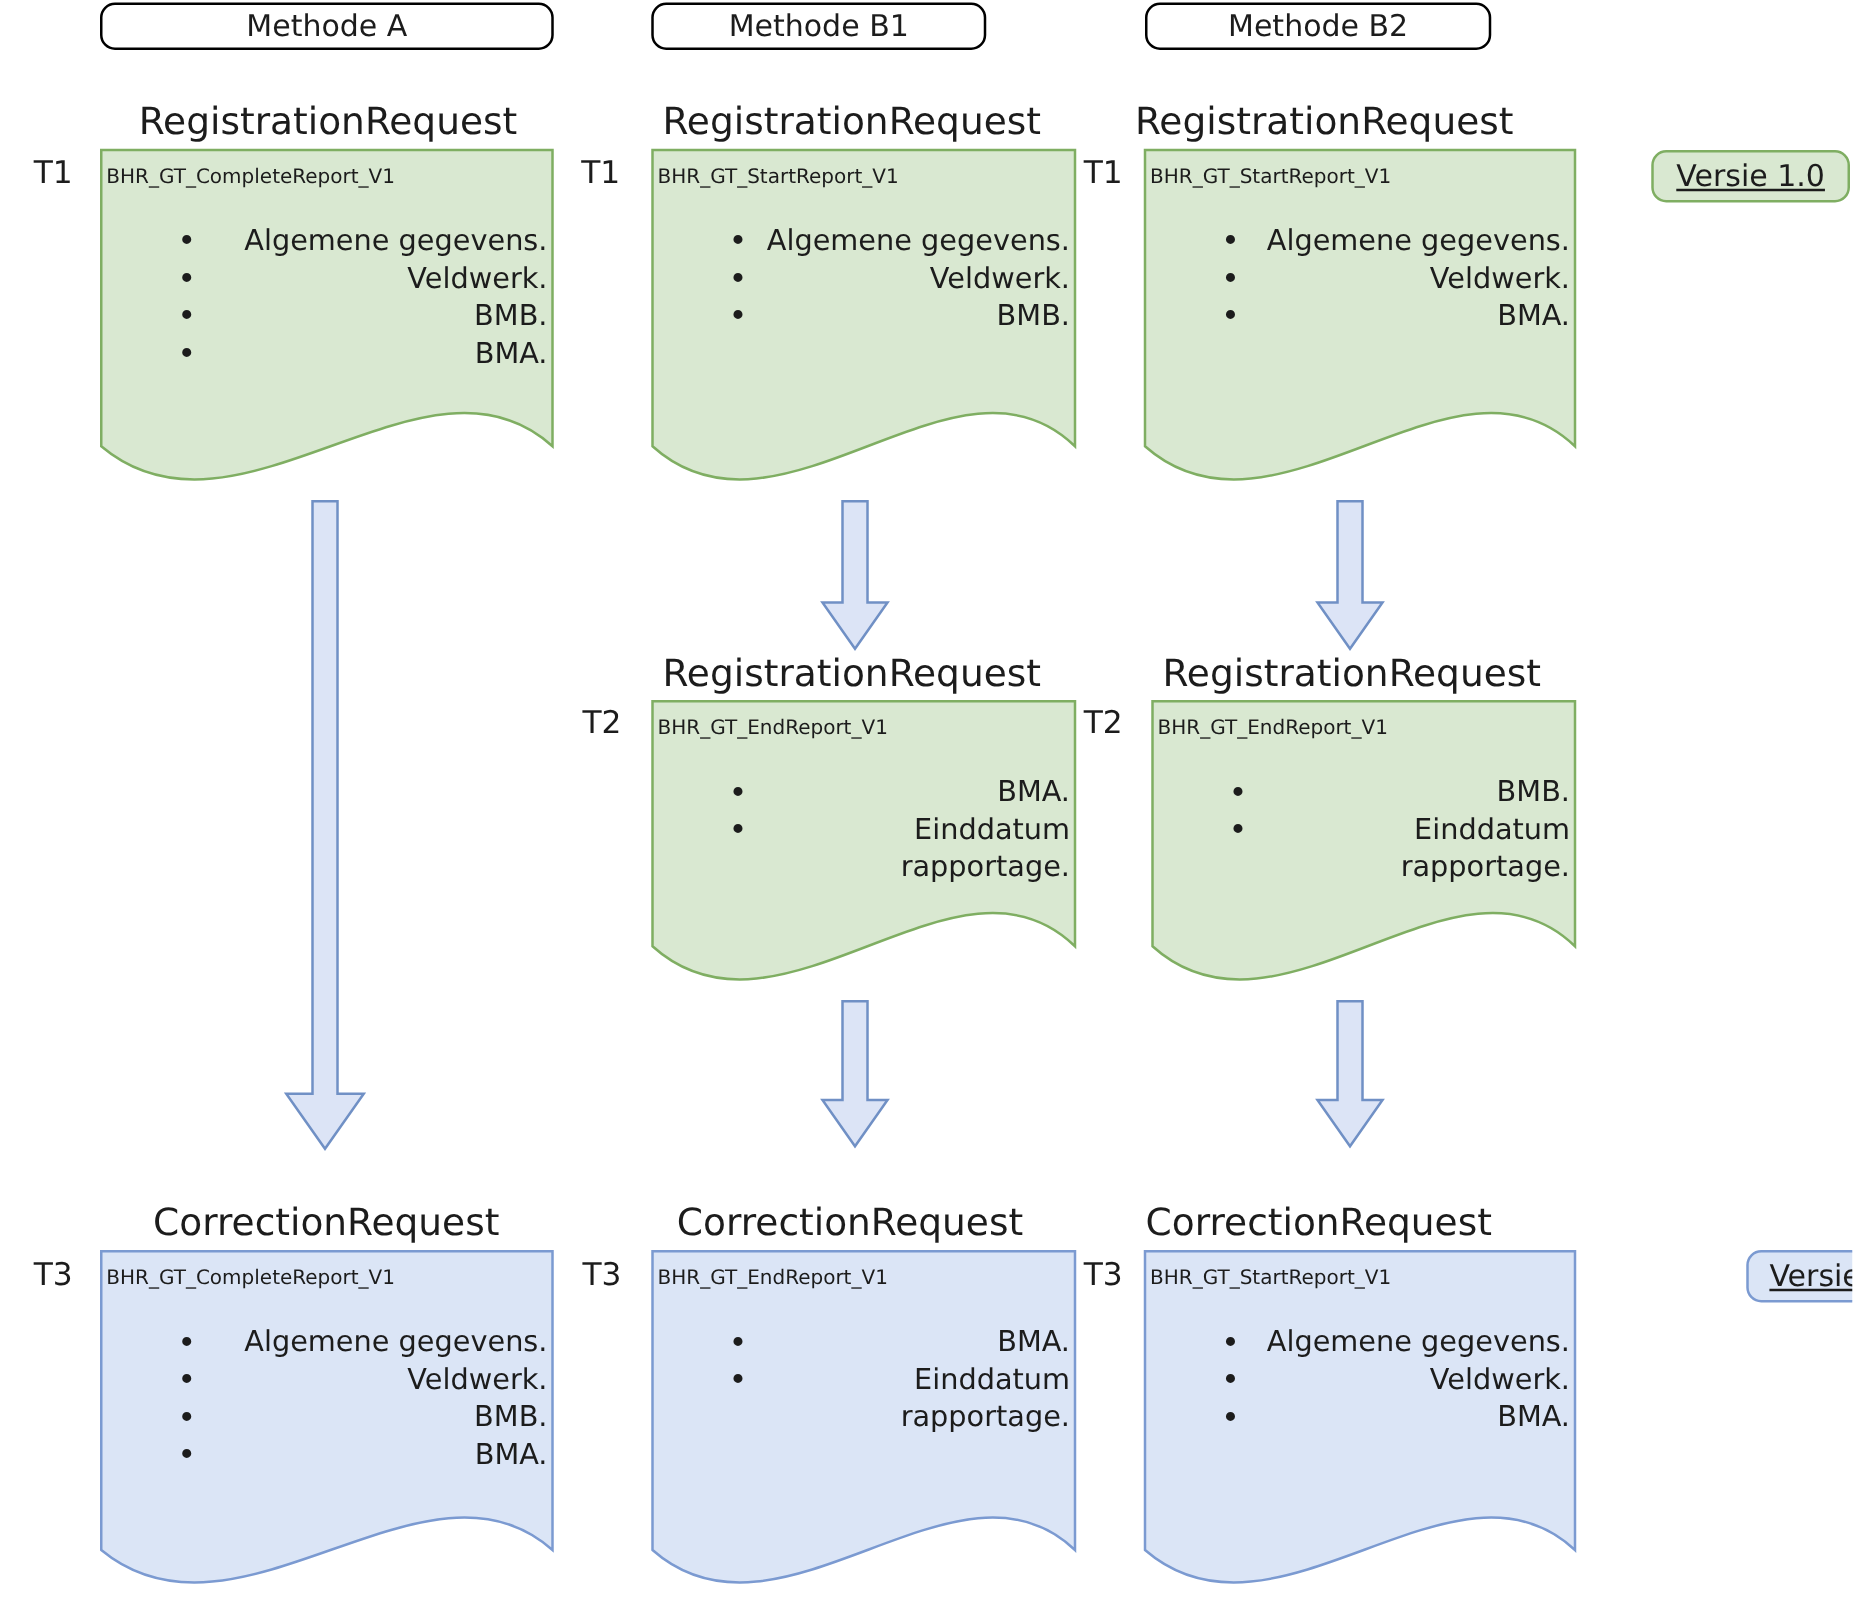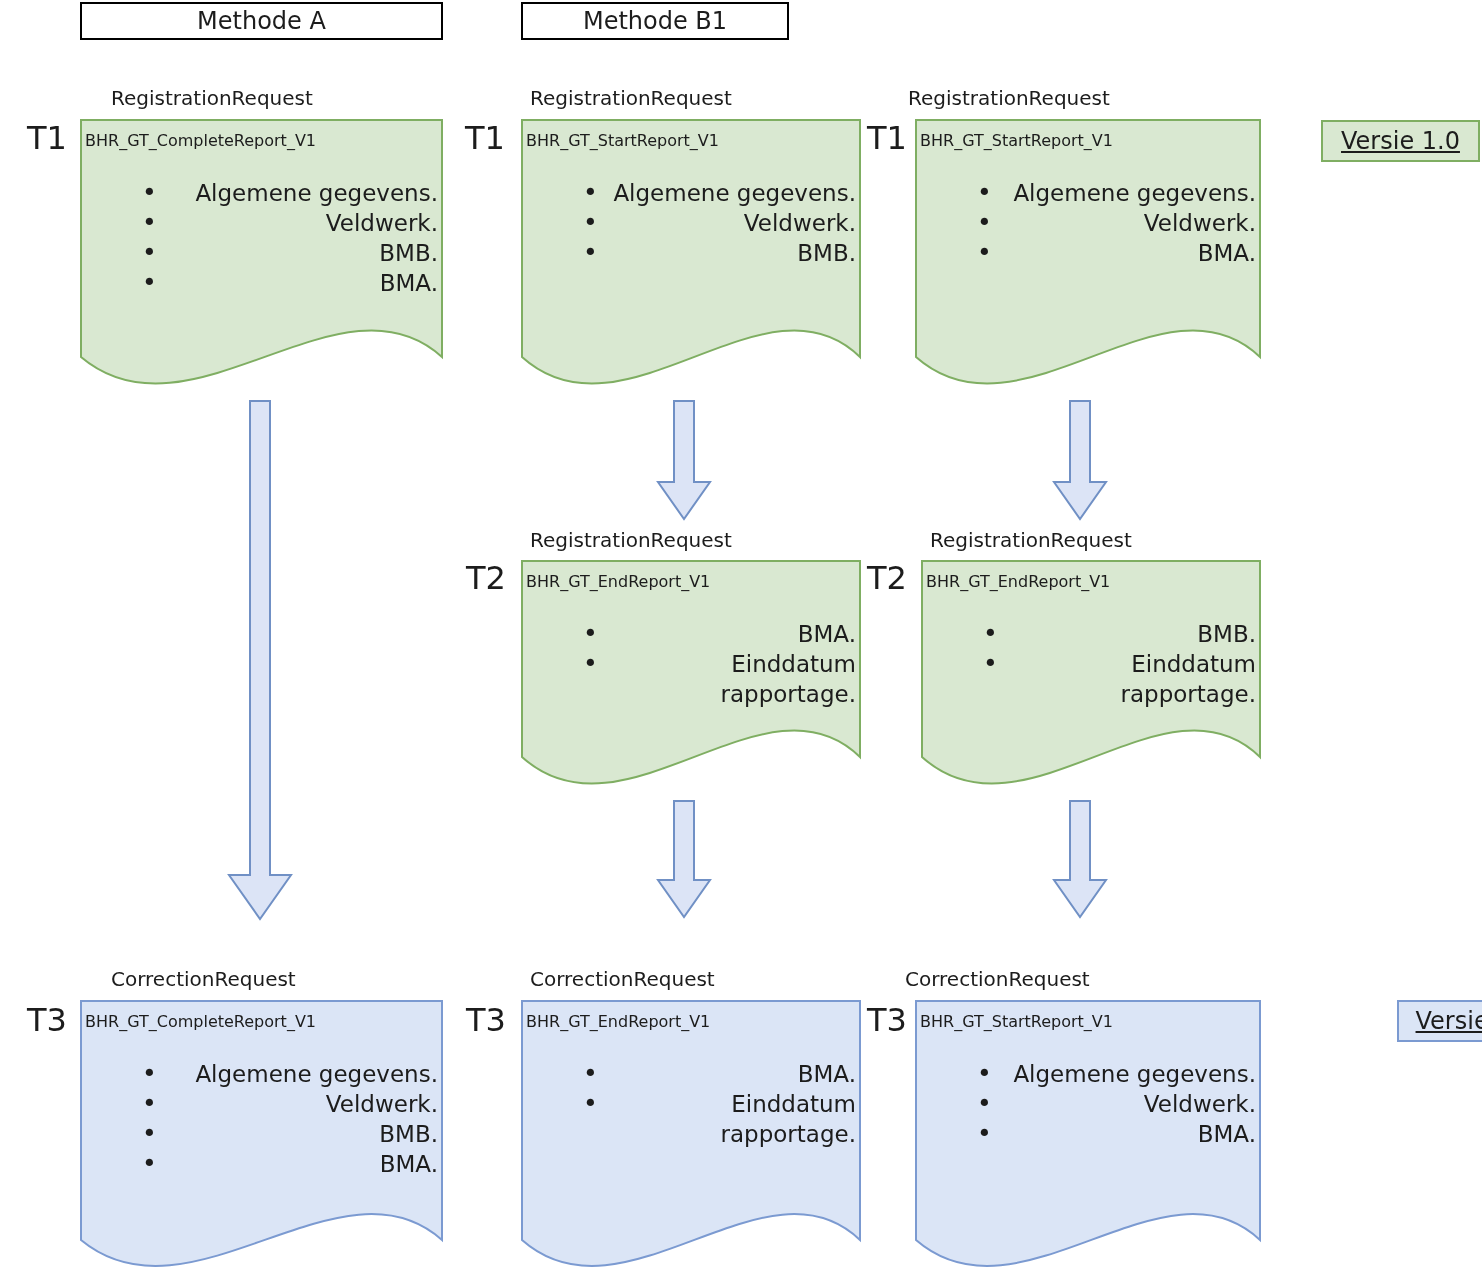--- a/index.html
+++ b/index.html
@@ -4,42 +4,42 @@
 <style>
   html,body{margin:0;padding:0;background:#ffffff;}
   #stage{
     position:relative;
     width:1482px;height:1282px;
     background:#ffffff;
     font-family:"DejaVu Sans","Liberation Sans",sans-serif;
     color:var(--text-color,#1c1c1c);
     overflow:hidden;
   }
-  .abs{position:absolute;}
+  .abs{position:absolute;border-radius:12px;}
 
   
   .method-header{
     box-sizing:border-box;
     height:38px;
     border:2px solid var(--header-border,#000);
     background:#ffffff;
     display:flex;align-items:center;justify-content:center;
     font-size:24px;
   }
 
   
   .request-label{
-    width:300px;text-align:left;
-    font-size:20px;line-height:28px;
+    width:300px;text-align:center;
+    font-size:30px;line-height:28px;
     white-space:nowrap;
   }
 
   
   .time-label{
-    font-size:32px;line-height:28px;
+    font-size:25px;line-height:28px;
   }
 
   
   .doc{position:absolute;}
   .doc svg{position:absolute;left:0;top:0;display:block;overflow:visible;}
   .doc.green svg path{fill:var(--registration-fill,#d9e8d1);stroke:var(--registration-border,#7fae62);stroke-width:2;}
   .doc.blue  svg path{fill:var(--correction-fill,#dbe5f6);stroke:var(--correction-border,#7b9ad1);stroke-width:2;}
   .doc-content{
     position:absolute;left:0;top:0;right:0;
     padding:7px 5px 0 5px;
@@ -85,20 +85,23 @@
 <body>
 
 <div id="stage">
 
   <div class="abs method-header" style="left:80px;top:2px;width:363px;">
     <span>Methode A</span>
   </div>
   <div class="abs method-header" style="left:521px;top:2px;width:268px;">
     <span>Methode B1</span>
   </div>
+  <div class="abs method-header" style="left:916px;top:2px;width:277px;">
+    <span>Methode B2</span>
+  </div>
 
   <div class="abs request-label" style="left:111px;top:84px;">RegistrationRequest</div>
   <div class="abs request-label" style="left:530px;top:84px;">RegistrationRequest</div>
   <div class="abs request-label" style="left:908px;top:84px;">RegistrationRequest</div>
 
   <div class="abs time-label" style="left:27px;top:124px;">T1</div>
   <div class="abs time-label" style="left:465px;top:124px;">T1</div>
   <div class="abs time-label" style="left:867px;top:124px;">T1</div>
 
   <div class="doc green" style="left:80px;top:119px;width:363px;height:283px;">

